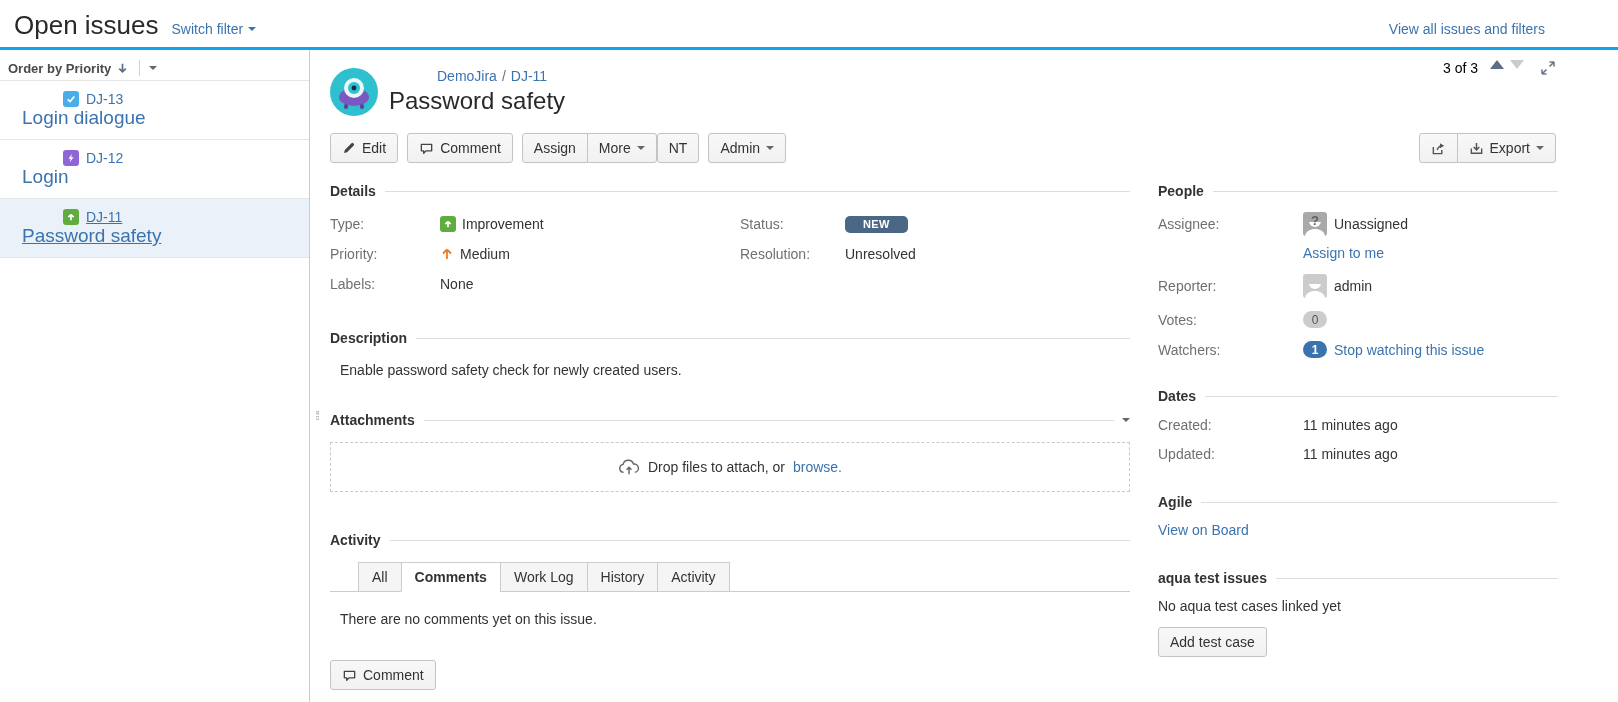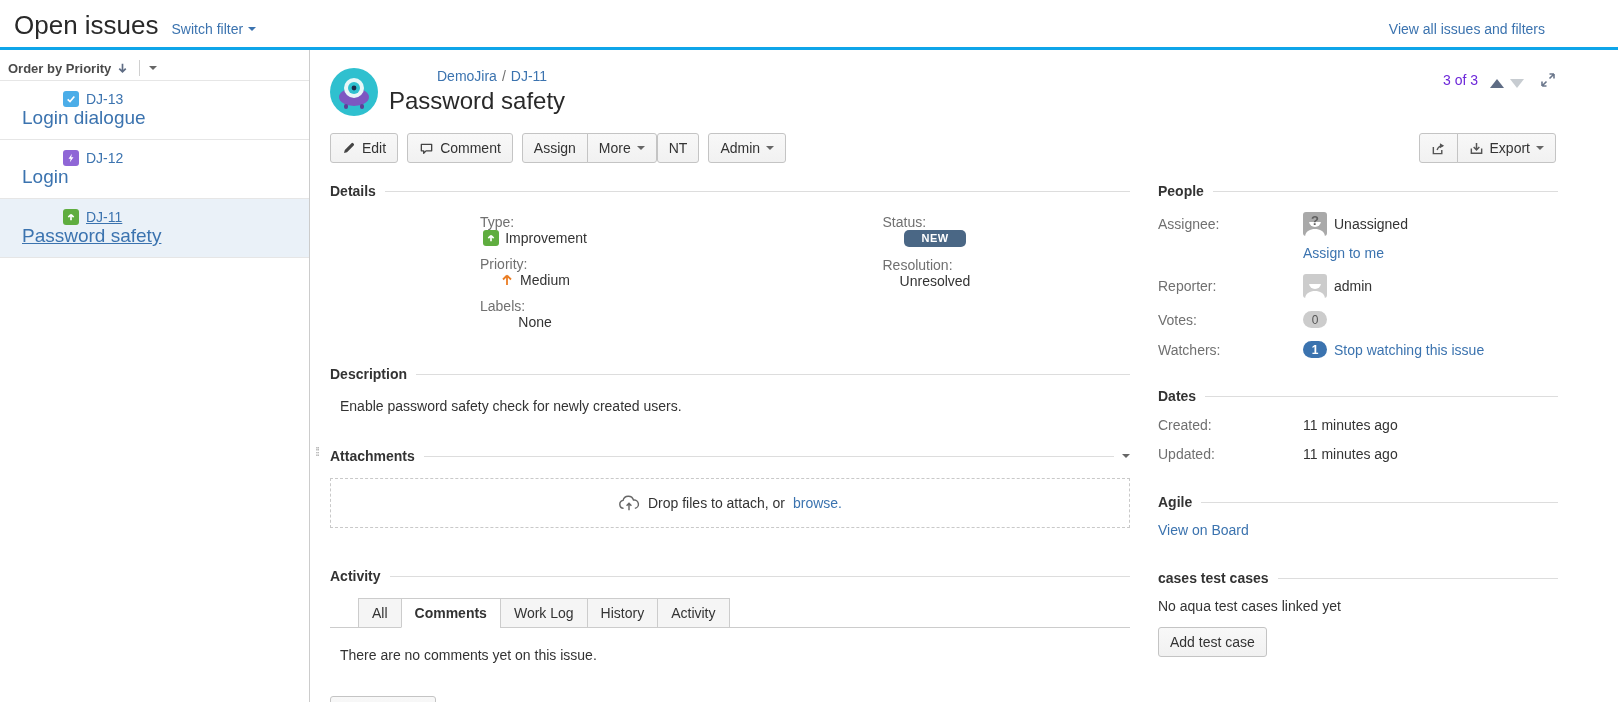--- a/index.html
+++ b/index.html
@@ -33,21 +33,21 @@
   .type-icon { width:16px; height:16px; border-radius:3px; display:inline-flex; align-items:center; justify-content:center; flex:none; }
   .t-task { background:#4bade8; } .t-bolt { background:#8f66d6; } .t-improvement { background:#5fad3f; }
 
   
   .issue-head { display:flex; }
   .proj-avatar { width:48px; height:48px; flex:none; }
   .head-text { margin-left:11px; }
   .breadcrumb { font-size:14px;margin-left:48px; }
   .bc-sep { color:#707070; padding:0 5px; }
   .issue-title { font-size:24px; font-weight:400; color:#292929; margin-top:3px; }
-  .pager { position:absolute; top:22px; right:62px; display:flex; align-items:flex-end; color:#6d28d9; }
+  .pager { position:absolute; top:10px; right:62px; display:flex; align-items:flex-start; color:#000000; }
   .tri-up { width:0;height:0;border-left:7px solid transparent;border-right:7px solid transparent;border-bottom:9px solid #5e6c84; margin-left:12px; cursor:pointer;}
   .tri-down { width:0;height:0;border-left:7px solid transparent;border-right:7px solid transparent;border-top:9px solid #c7ccd1; margin-left:6px;}
   .expand-ic { margin-left:16px; cursor:pointer; }
 
   
   .toolbar { display:flex; align-items:center; margin-top:17px; padding-right:62px; }
   .btn { display:inline-flex; align-items:center; gap:6px; height:30px; padding:0 11px;
     background:linear-gradient(#f8f8f8,#f1f1f1); border:1px solid #c4c4c4; border-radius:3px;
     font-size:14px; color:#333; cursor:pointer; font-family:inherit; white-space:nowrap; }
   .btn + .btn, .btn-group { margin-left:9px; }
@@ -65,21 +65,21 @@
   .sect { display:flex; align-items:center; position:relative; }
   .sect b { font-size:14px; color:#333; white-space:nowrap; }
   .sect .line { flex:1; height:1px; background:#ddd; margin-left:9px; }
   .sect .sect-caret { margin-left:8px; }
   .drag-handle { position:absolute; left:-15px; top:-4px; color:#b5b5b5; font-size:13px; letter-spacing:-2px; }
 
   
   .drows { display:flex; margin-top:15px; }
   .dcol-left { width:410px; flex:none; }
   .dcol-right { flex:1; }
-  .drow { display:flex; align-items:center; margin-bottom:10px; min-height:20px;flex-direction:column; }
+  .drow { display:flex; align-items:center; margin-bottom:10px; min-height:20px; }
   .dlabel { width:110px; flex:none; color:#707070; }
   .dcol-right .dlabel { width:105px; }
   .dval { display:inline-flex; align-items:center; gap:6px; }
   .status-badge { display:inline-block; background:#4a6785; color:#fff; font-size:11px; font-weight:bold;
     padding:2px 18px; border-radius:5px; letter-spacing:.4px; line-height:13px; }
 
   .desc-text { margin:16px 0 0 10px; }
 
   .sect-attach { margin-top:34px; }
   .dropzone { margin-top:14px; height:50px; border:1px dashed #c9c9c9; display:flex; align-items:center; justify-content:center; gap:8px; }
@@ -404,21 +404,21 @@
         <div class="side-sect sect-agile">
           <div class="sect">
               <b>Agile</b>
               <span class="line"></span>
             </div>
           <a class="side-text" style="display:inline-block;">View on Board</a>
         </div>
 
         <div class="side-sect sect-aqua">
           <div class="sect">
-              <b>cases test cases</b>
+              <b>aqua test issues</b>
               <span class="line"></span>
             </div>
           <div class="side-text">No aqua test cases linked yet</div>
           <button class="btn side-btn">
               <span>Add test case</span>
             </button>
         </div>
 
       </div>
     </div>

